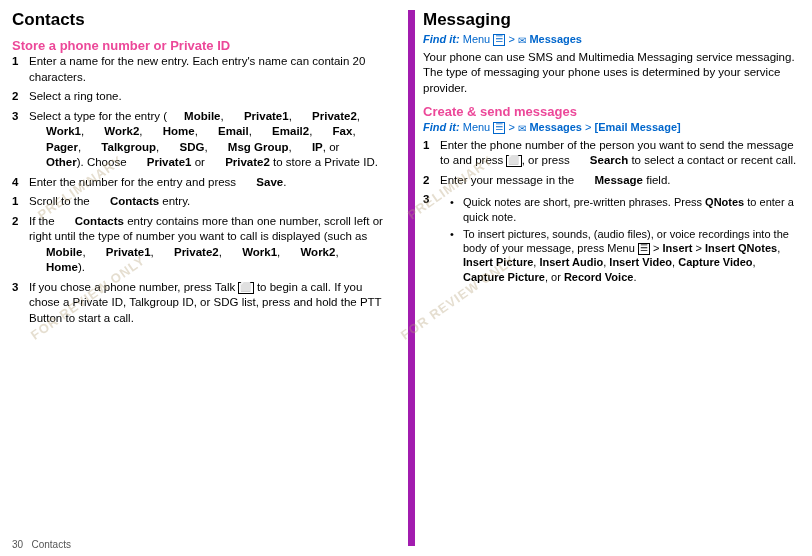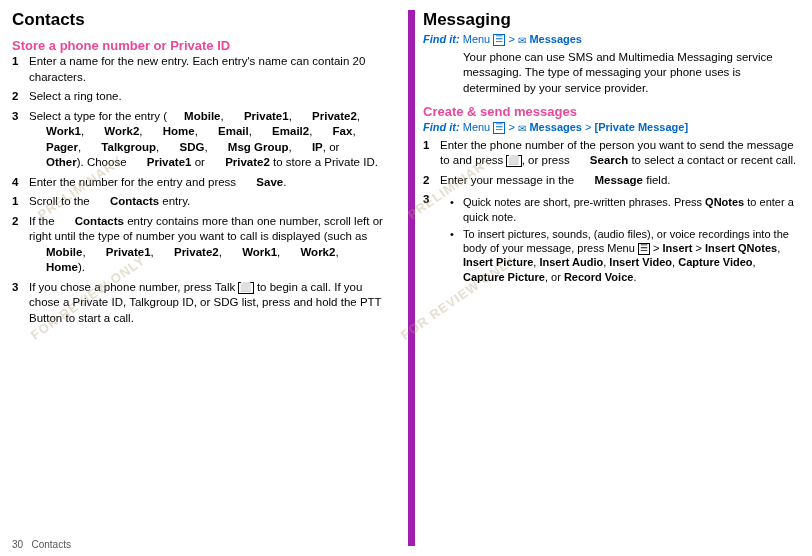--- a/index.html
+++ b/index.html
@@ -141,21 +141,20 @@
       bottom: 6px;
       left: 12px;
       font-size: 10px;
       color: #555;
     }
 
     .intro-text {
       font-size: 11.5px;
       line-height: 1.35;
       margin-bottom: 5px;
-      margin-left: 40px;
     }
 
     
     .watermark {
       position: absolute;
       top: 0; left: 0; right: 0; bottom: 0;
       pointer-events: none;
       overflow: hidden;
     }
 
@@ -247,21 +246,21 @@
     <div class="page-section-title">Messaging</div>
     <div class="find-it-line">
       <span class="find-label">Find it: </span>
       <span>Menu <span class="menu-icon">☰</span> &gt; <span class="messages-icon">✉</span> <span class="bold-text">Messages</span></span>
     </div>
     <p class="intro-text">Your phone can use SMS and Multimedia Messaging service messaging. The type of messaging your phone uses is determined by your service provider.</p>
 
     <div class="subsection-title">Create &amp; send messages</div>
     <div class="find-it-line">
       <span class="find-label">Find it: </span>
-      <span>Menu <span class="menu-icon">☰</span> &gt; <span class="messages-icon">✉</span> <span class="bold-text">Messages</span> &gt; <span class="bold-text">[Private Message]</span></span>
+      <span>Menu <span class="menu-icon">☰</span> &gt; <span class="messages-icon">✉</span> <span class="bold-text">Messages</span> &gt; <span class="bold-text">[Email Message]</span></span>
     </div>
     <ol class="numbered-list">
       <li>
         <span class="list-num">1</span>
         <span class="list-content">Enter the phone number of the person you want to send the message to and press <span class="talk-icon">⬜</span>, or press <span class="bold">Search</span> to select a contact or recent call.</span>
       </li>
       <li>
         <span class="list-num">2</span>
         <span class="list-content">Enter your message in the <span class="bold">Message</span> field.</span>
       </li>

